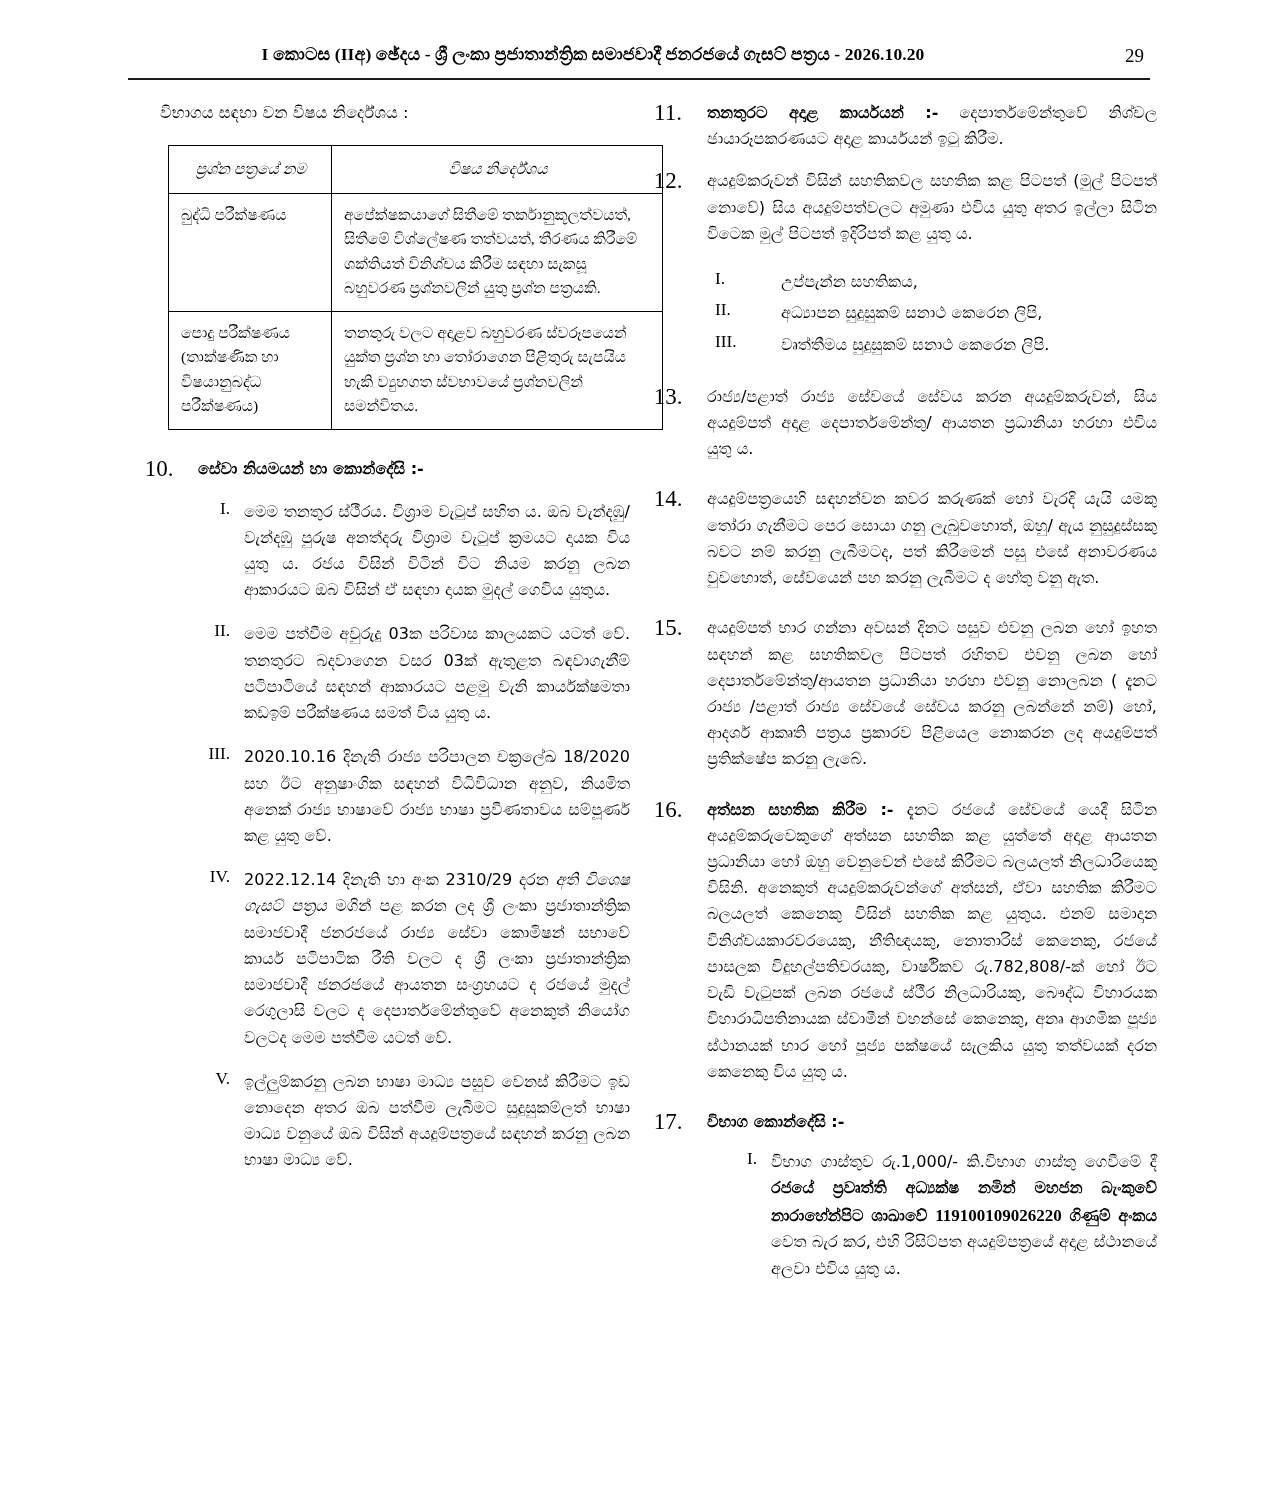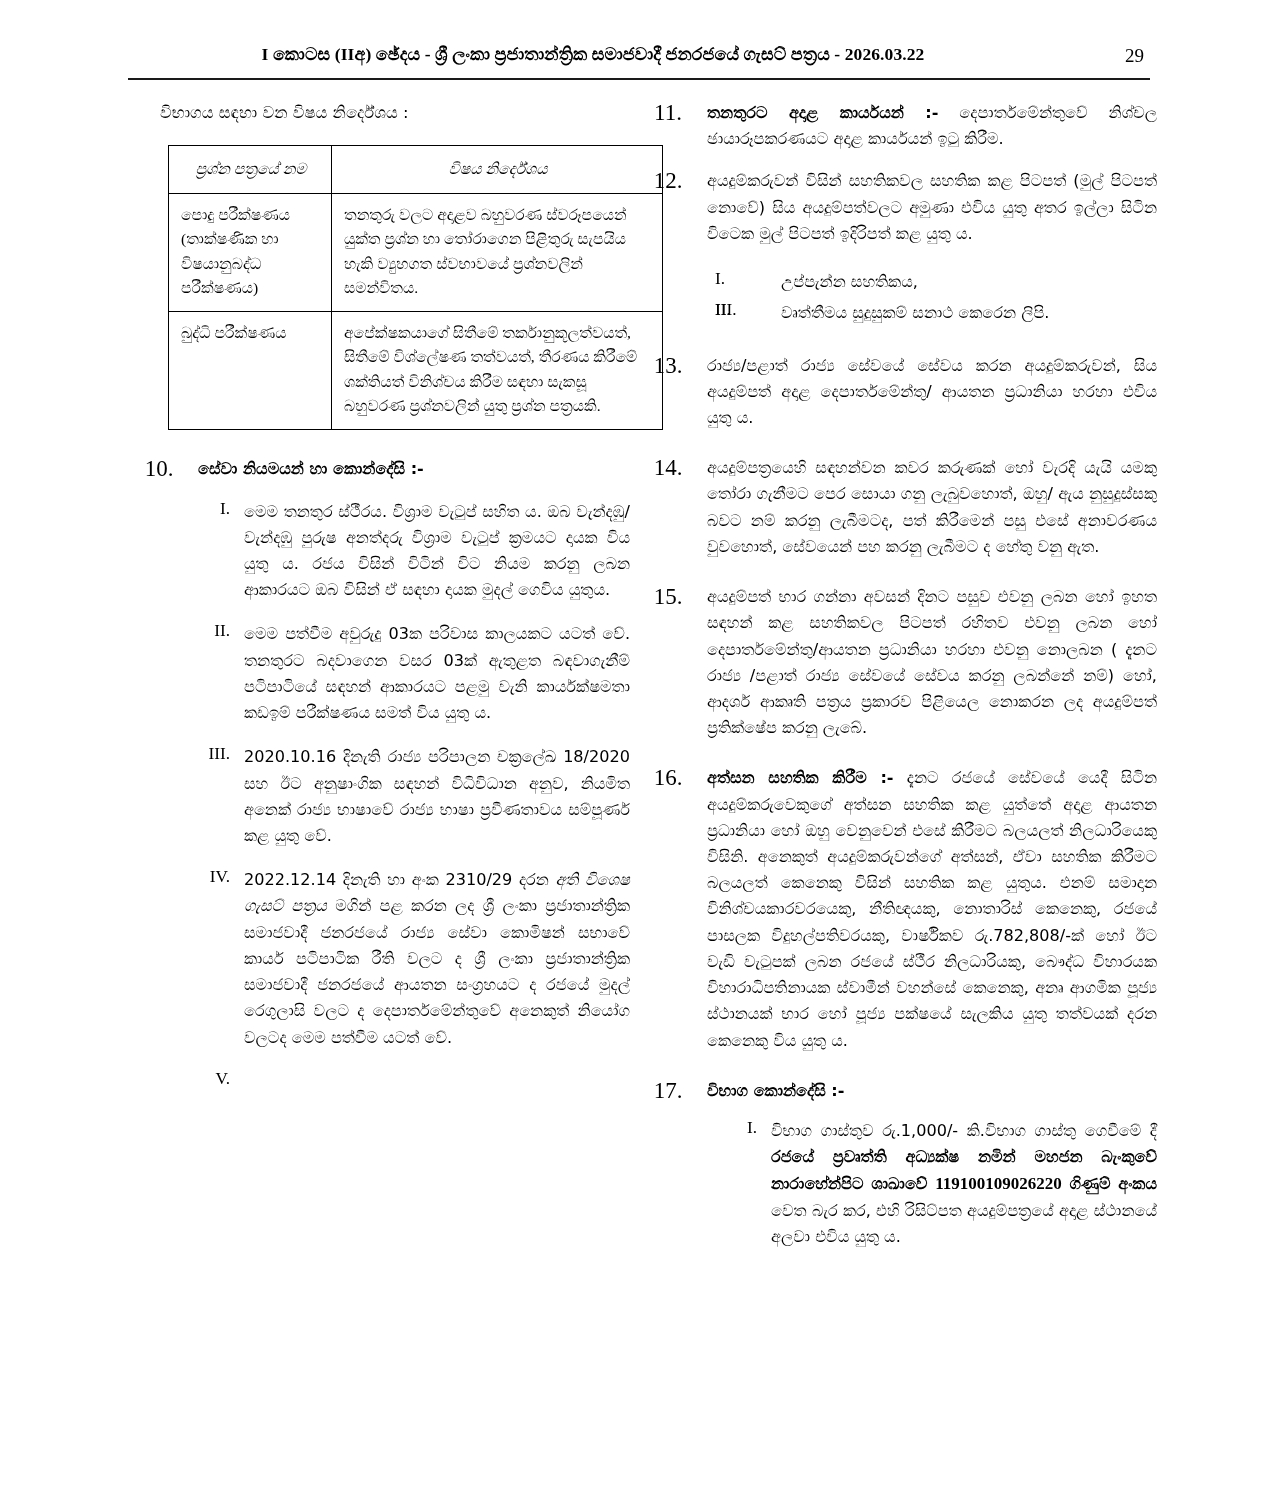--- a/index.html
+++ b/index.html
@@ -190,45 +190,45 @@
     font-family: "Liberation Serif", "DejaVu Serif", serif;
     font-size: 17px;
   }
 </style>
 </head>
 <body>
 
 <div class="page">
 
   <div class="header">
-    <div class="header-title">I කොටස (IIඅ) ඡේදය - ශ්‍රී ලංකා ප්‍රජාතාන්ත්‍රික සමාජවාදී ජනරජයේ ගැසට් පත්‍රය - 2026.03.22</div>
+    <div class="header-title">I කොටස (IIඅ) ඡේදය - ශ්‍රී ලංකා ප්‍රජාතාන්ත්‍රික සමාජවාදී ජනරජයේ ගැසට් පත්‍රය - 2026.10.20</div>
     <div class="header-pageno">29</div>
   </div>
   <div class="header-rule"></div>
 
   <div class="col col-left">
 
     <div class="lead si">විභාගය සඳහා වන විෂය නිර්දේශය :</div>
 
     <table class="subj-table">
       <thead>
         <tr>
           <th class="col-name">ප්‍රශ්න පත්‍රයේ නම</th>
           <th class="col-desc">විෂය නිර්දේශය</th>
         </tr>
       </thead>
       <tbody>
         <tr>
+          <td class="cell-name">බුද්ධි පරීක්ෂණය</td>
+          <td>අපේක්ෂකයාගේ සිතීමේ තර්කානුකූලත්වයත්, සිතීමේ විශ්ලේෂණ තත්වයත්, තීරණය කිරීමේ ශක්තියත් විනිශ්චය කිරීම සඳහා සැකසූ බහුවරණ ප්‍රශ්නවලින් යුතු ප්‍රශ්න පත්‍රයකි.</td>
+        </tr>
+        <tr>
           <td class="cell-name top">පොදු පරීක්ෂණය (තාක්ෂණික හා විෂයානුබද්ධ පරීක්ෂණය)</td>
           <td>තනතුරු වලට අදාළව බහුවරණ ස්වරූපයෙන් යුක්ත ප්‍රශ්න හා තෝරාගෙන පිළිතුරු සැපයිය හැකි ව්‍යුහගත ස්වභාවයේ ප්‍රශ්නවලින් සමන්විතය.</td>
         </tr>
-        <tr>
-          <td class="cell-name">බුද්ධි පරීක්ෂණය</td>
-          <td>අපේක්ෂකයාගේ සිතීමේ තර්කානුකූලත්වයත්, සිතීමේ විශ්ලේෂණ තත්වයත්, තීරණය කිරීමේ ශක්තියත් විනිශ්චය කිරීම සඳහා සැකසූ බහුවරණ ප්‍රශ්නවලින් යුතු ප්‍රශ්න පත්‍රයකි.</td>
-        </tr>
       </tbody>
     </table>
 
     <div class="sec" style="margin-top:26px;margin-left:18px;">
       <span class="num">10.</span>
       <div class="body sec-head nojust">සේවා නියමයන් හා කොන්දේසි :-</div>
     </div>
 
     <div class="indent-block">
 
@@ -247,20 +247,21 @@
         <div class="rbody">2020.10.16 දිනැති රාජ්‍ය පරිපාලන චක්‍රලේඛ 18/2020 සහ ඊට අනුෂාංගික සඳහන් විධිවිධාන අනුව, නියමිත අනෙක් රාජ්‍ය භාෂාවේ රාජ්‍ය භාෂා ප්‍රවීණතාවය සම්පූර්ණ කළ යුතු වේ.</div>
       </div>
 
       <div class="rsec">
         <span class="rnum">IV.</span>
         <div class="rbody"><span>2022.12.14 දිනැති හා අංක 2310/29 දරන </span><em class="ital">අති විශෙෂ ගැසට් පත්‍රය</em><span> මගින් පළ කරන ලද ශ්‍රී ලංකා ප්‍රජාතාන්ත්‍රික සමාජවාදී ජනරජයේ රාජ්‍ය සේවා කොමිෂන් සභාවේ කාර්ය පටිපාටික රීති වලට ද ශ්‍රී ලංකා ප්‍රජාතාන්ත්‍රික සමාජවාදී ජනරජයේ ආයතන සංග්‍රහයට ද රජයේ මුදල් රෙගුලාසි වලට ද දෙපාර්තමේන්තුවේ අනෙකුත් නියෝග වලටද මෙම පත්වීම යටත් වේ.</span></div>
       </div>
 
       <div class="rsec">
         <span class="rnum">V.</span>
+        <div class="rbody">ඉල්ලුම්කරනු ලබන භාෂා මාධ්‍ය පසුව වෙනස් කිරීමට ඉඩ නොදෙන අතර ඔබ පත්වීම ලැබීමට සුදුසුකම්ලත් භාෂා මාධ්‍ය වනුයේ ඔබ විසින් අයදුම්පත්‍රයේ සඳහන් කරනු ලබන භාෂා මාධ්‍ය වේ.</div>
       </div>
 
     </div>
   </div>
 
   <div class="col col-right">
 
     <div class="sec">
       <span class="num">11.</span>
       <div class="body"><b class="bold">තනතුරට අදාළ කාර්යයන් :-</b><span> දෙපාර්තමේන්තුවේ නිශ්චල ඡායාරූපකරණයට අදාළ කාර්යයන් ඉටු කිරීම.</span></div>
@@ -271,20 +272,21 @@
       <div class="body">අයදුම්කරුවන් විසින් සහතිකවල සහතික කළ පිටපත් (මුල් පිටපත් නොවේ) සිය අයදුම්පත්වලට අමුණා එවිය යුතු අතර ඉල්ලා සිටින විටෙක මුල් පිටපත් ඉදිරිපත් කළ යුතු ය.</div>
     </div>
 
     <div class="indent-block rlist" style="margin-bottom:26px;">
       <div class="rsec">
         <span class="rnum">I.</span>
         <div class="rbody nojust">උප්පැන්න සහතිකය,</div>
       </div>
       <div class="rsec">
         <span class="rnum">II.</span>
+        <div class="rbody nojust">අධ්‍යාපන සුදුසුකම් සනාථ කෙරෙන ලිපි,</div>
       </div>
       <div class="rsec">
         <span class="rnum">III.</span>
         <div class="rbody nojust">වෘත්තීමය සුදුසුකම් සනාථ කෙරෙන ලිපි.</div>
       </div>
     </div>
 
     <div class="sec" style="margin-bottom:24px;">
       <span class="num">13.</span>
       <div class="body">රාජ්‍ය/පළාත් රාජ්‍ය සේවයේ සේවය කරන අයදුම්කරුවන්, සිය අයදුම්පත් අදාළ දෙපාර්තමේන්තු/ ආයතන ප්‍රධානියා හරහා එවිය යුතු ය.</div>

